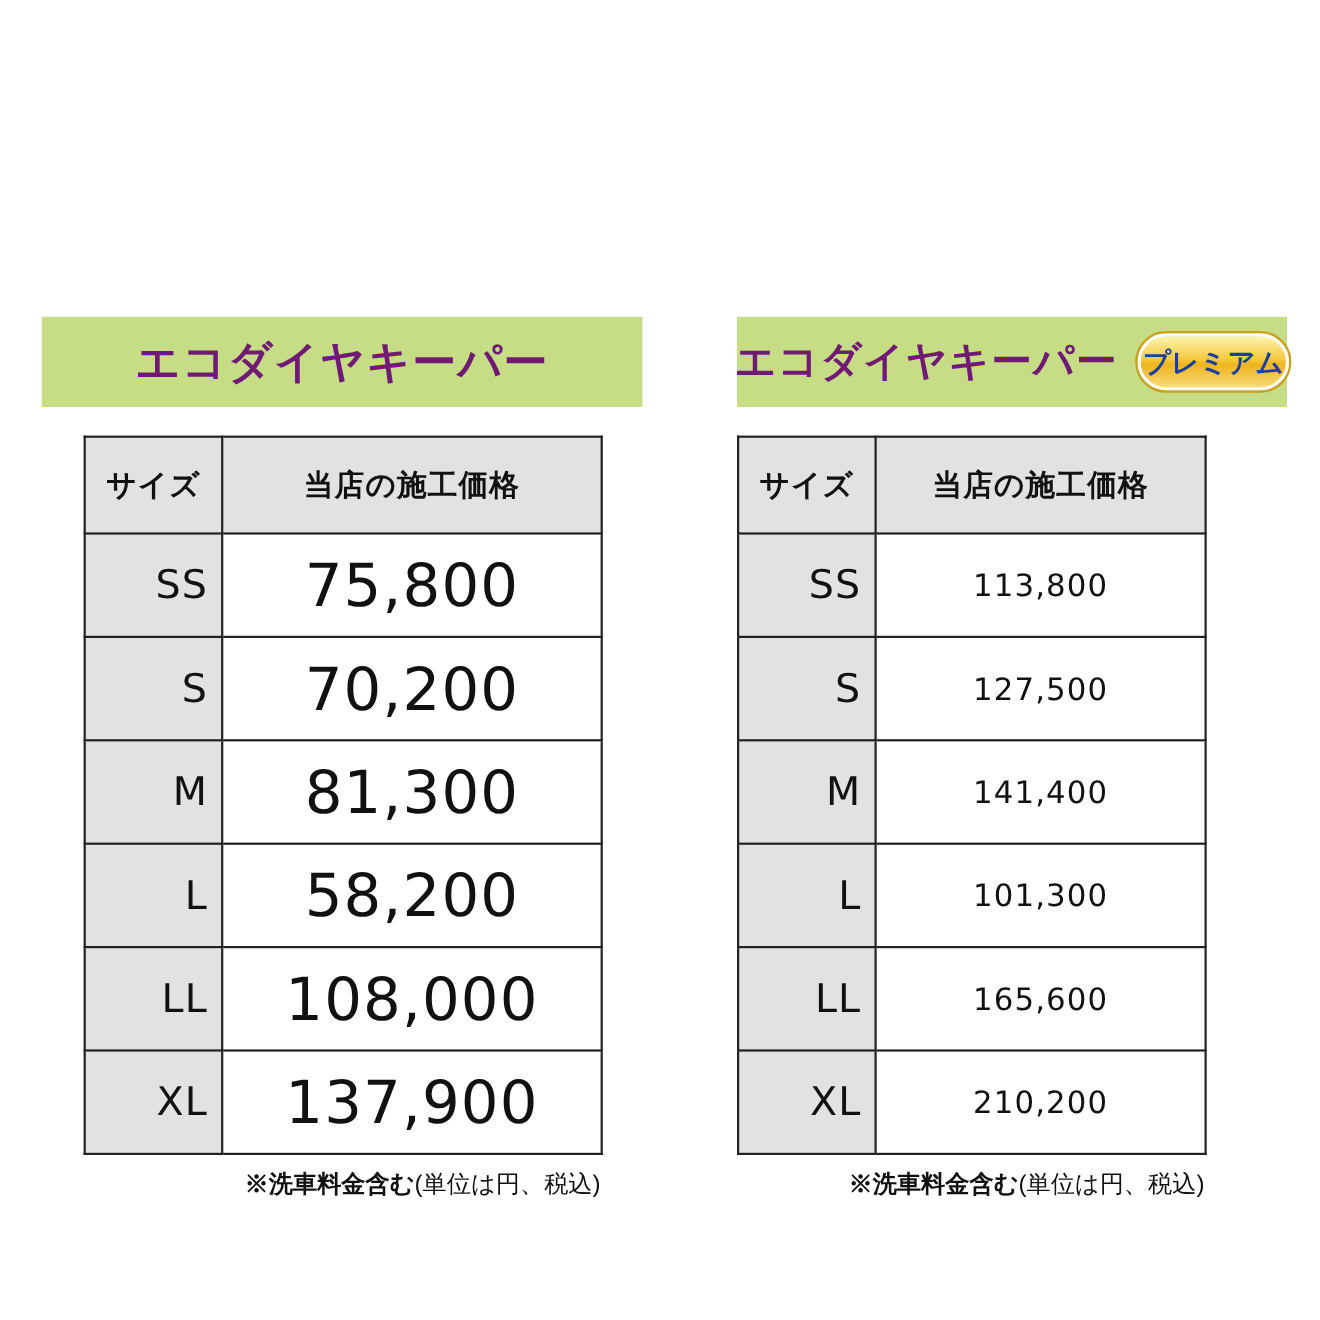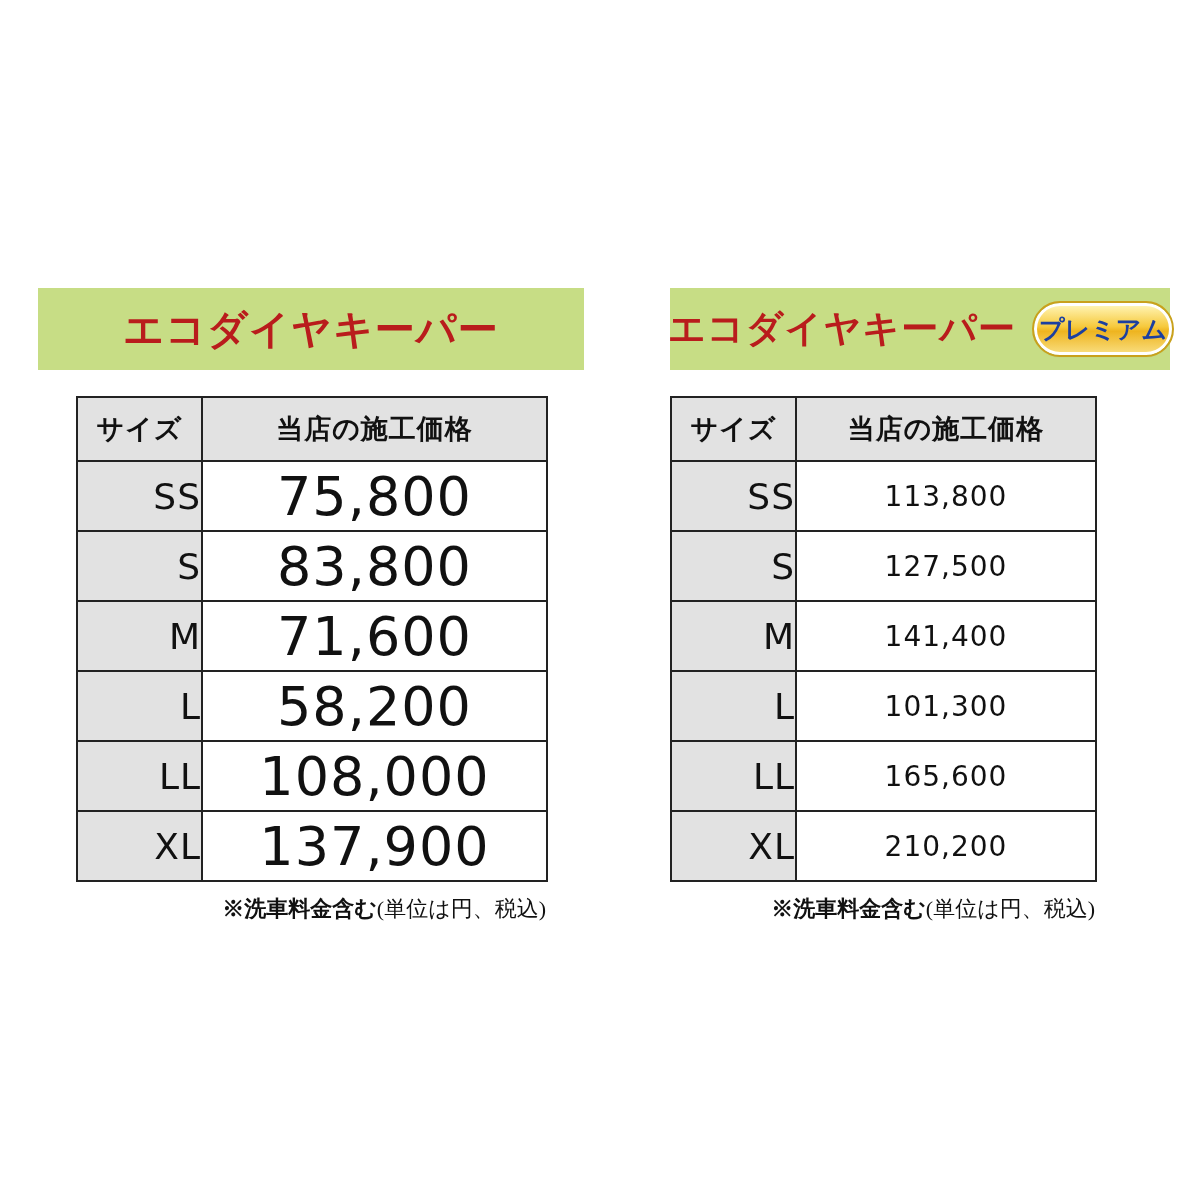--- a/index.html
+++ b/index.html
@@ -50,21 +50,21 @@
     box-sizing: border-box;
   }
   .title-bar-left { width: 546px; }
   .title-bar-right { width: 500px; }
 
   .title-text {
     font-family: "DejaVu Sans", "Liberation Sans", sans-serif;
     font-weight: bold;
     font-size: 40px;
     letter-spacing: 1px;
-    color: #b91c1c;
+    color: #701a75;
     white-space: nowrap;
   }
   .title-text-sm { font-size: 37px; }
 
   .premium-badge {
     display: inline-flex;
     align-items: center;
     justify-content: center;
     background: linear-gradient(#fff3b0, #f6c93c 45%, #eeb41f 55%, #f8db78);
     border: 3px solid #ffffff;
@@ -84,21 +84,21 @@
   }
 
   table.price {
     border-collapse: collapse;
     table-layout: fixed;
     margin-top: 26px;
   }
   table.price td, table.price th {
     border: 2px solid #222222;
     text-align: center;
-    padding: 0;
+    padding: 12px;
   }
   .price .col-size { width: 125px; }
   .price .col-price { width: 345px; }
   .price-right .col-size { width: 125px; }
   .price-right .col-price { width: 300px; }
 
   .price thead th {
     background: #e2e2e2;
     height: 62px;
     font-family: "DejaVu Sans", "Liberation Sans", sans-serif;
@@ -122,21 +122,21 @@
     font-size: 54px;
     letter-spacing: 1px;
   }
   .price-right tbody td.price-cell {
     font-size: 28px;
   }
 
   .note {
     margin-top: 12px;
     text-align: right;
-    font-family: Liberation Serif, serif;
+    font-family: Liberation Sans, sans-serif;
     font-size: 22px;
     white-space: nowrap;
   }
   .note .strong {
     font-weight: bold;
   }
   .note-left { width: 470px; margin-left: 38px; }
   .note-right { width: 425px; margin-left: 0px; }
 
   .table-wrap-left { margin-left: 38px; }
@@ -165,25 +165,25 @@
               <th>当店の施工価格</th>
             </tr>
           </thead>
           <tbody>
             <tr>
               <td class="size-cell">SS</td>
               <td class="price-cell">75,800</td>
             </tr>
             <tr>
               <td class="size-cell">S</td>
-              <td class="price-cell">83,800</td>
+              <td class="price-cell">70,200</td>
             </tr>
             <tr>
               <td class="size-cell">M</td>
-              <td class="price-cell">71,600</td>
+              <td class="price-cell">81,300</td>
             </tr>
             <tr>
               <td class="size-cell">L</td>
               <td class="price-cell">58,200</td>
             </tr>
             <tr>
               <td class="size-cell">LL</td>
               <td class="price-cell">108,000</td>
             </tr>
             <tr>

